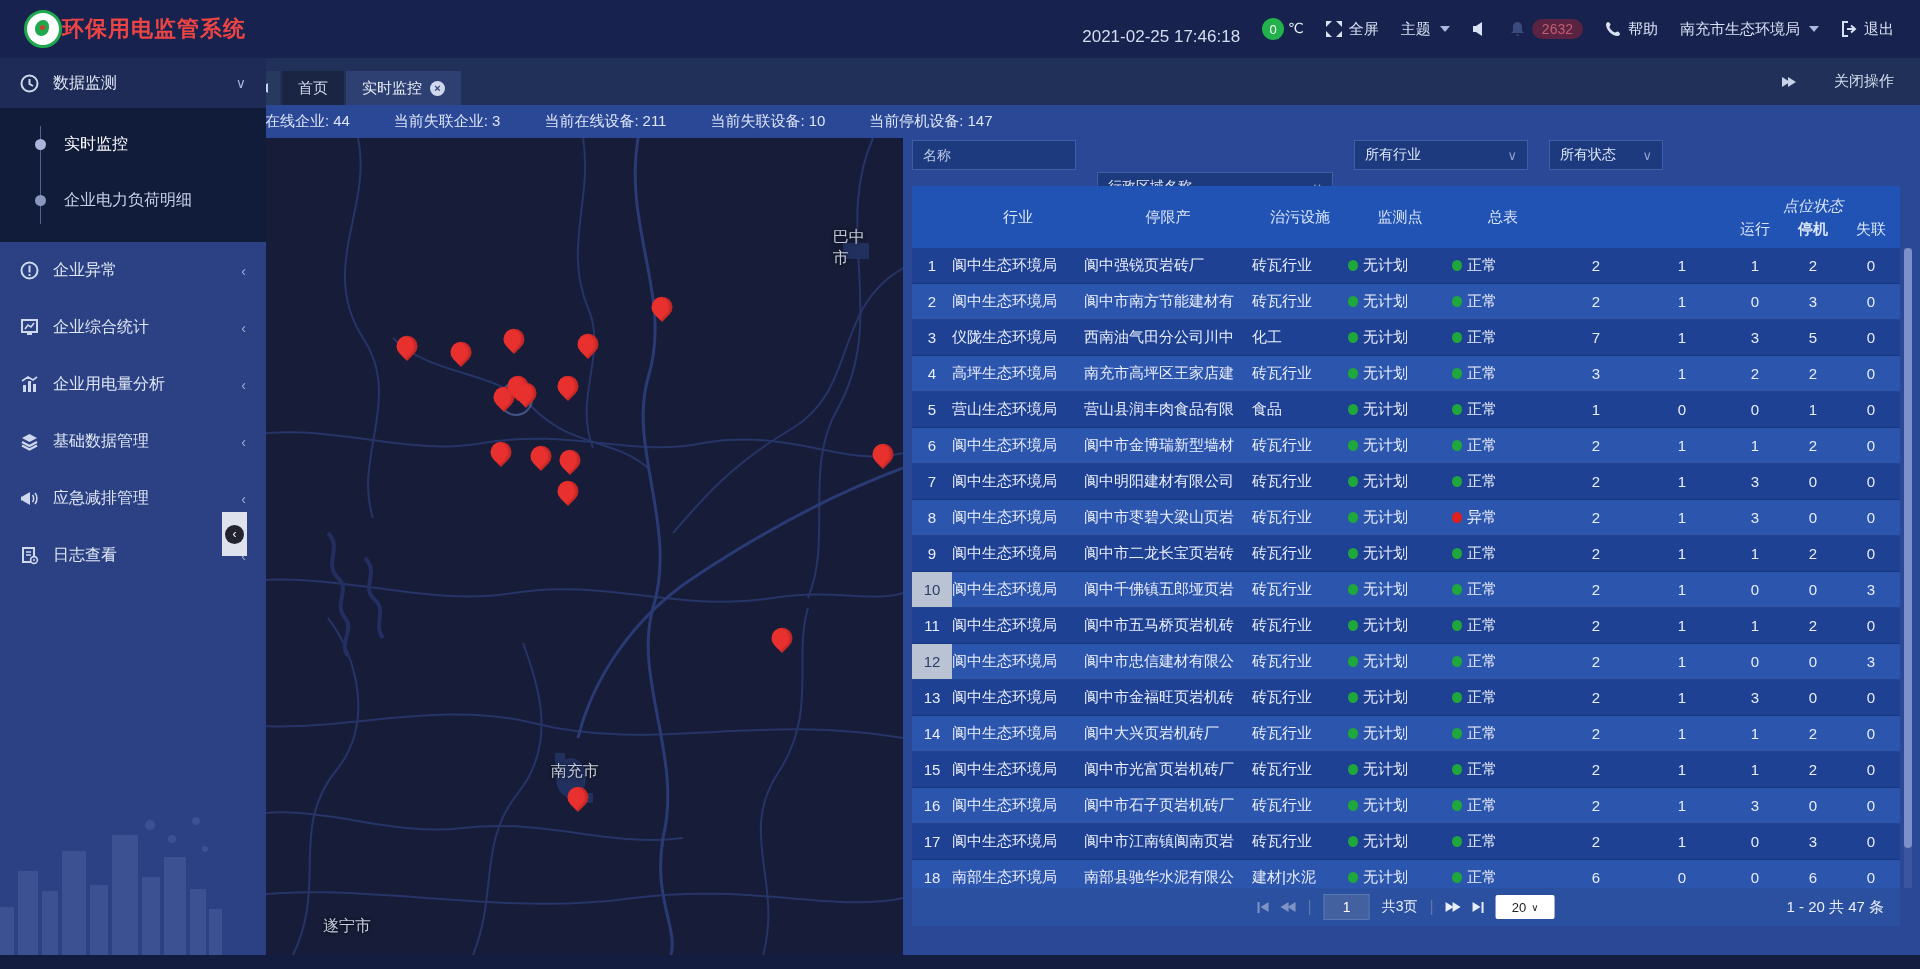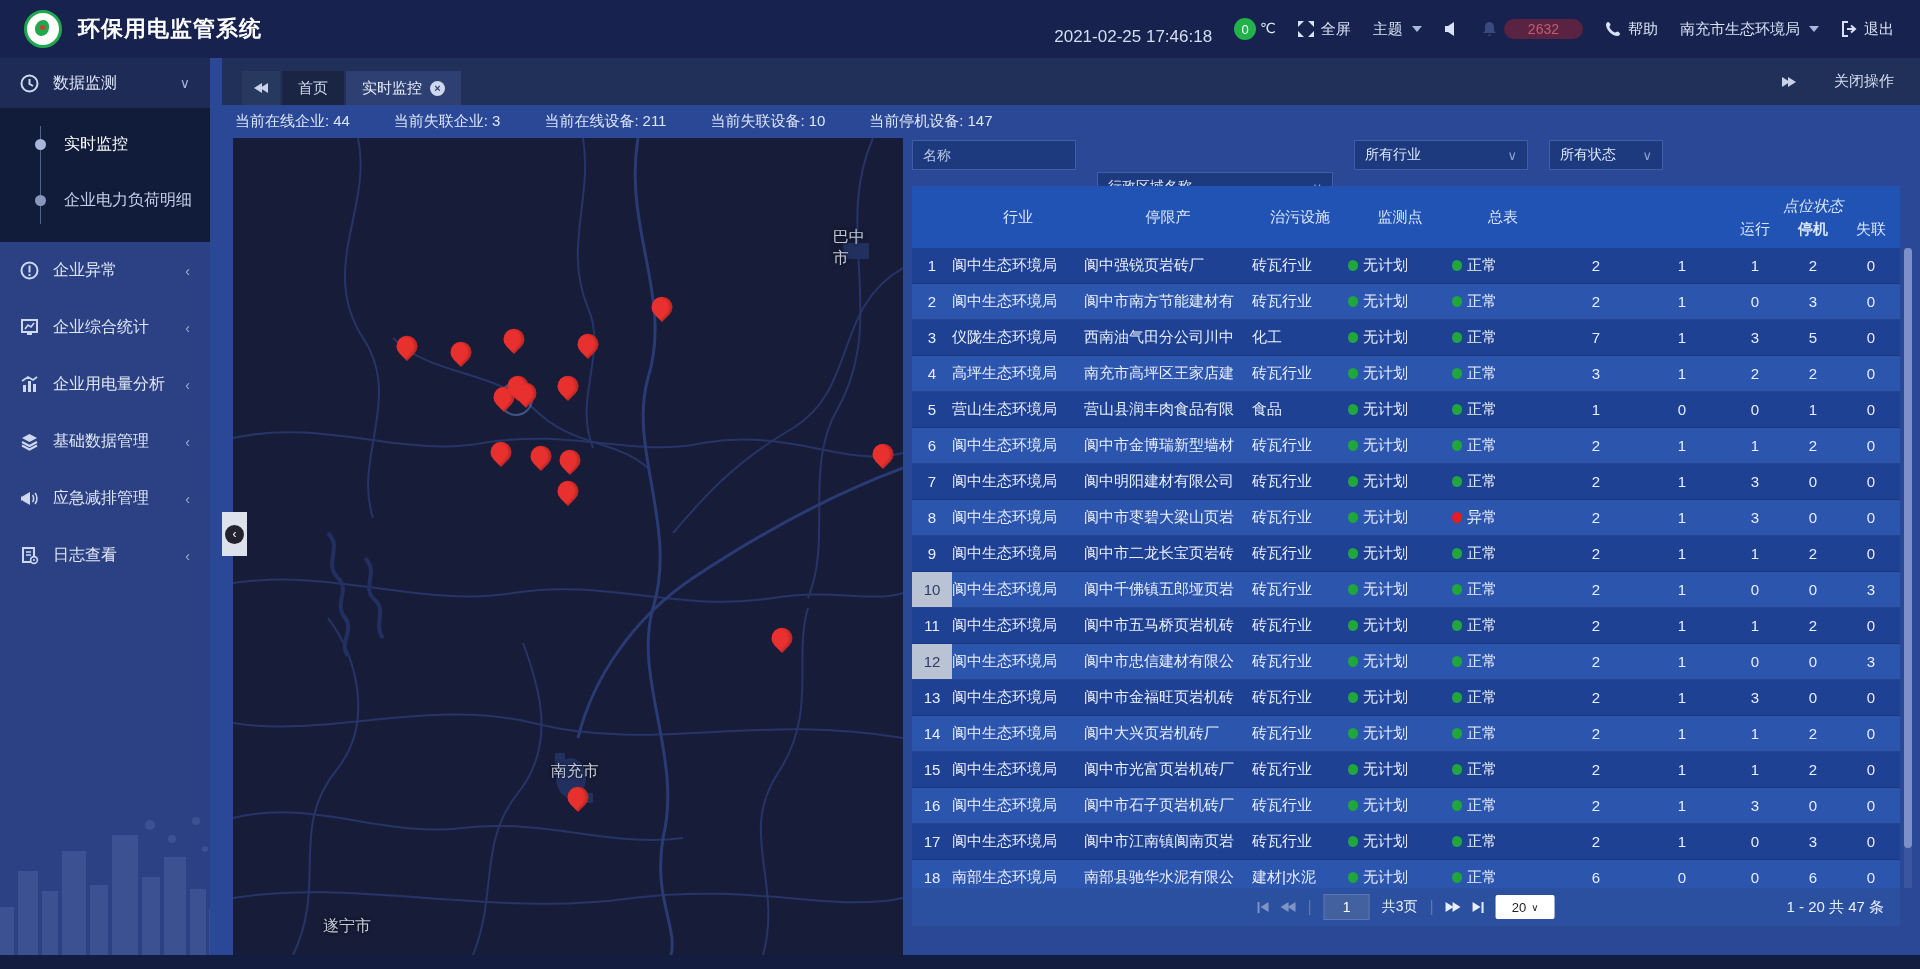--- a/index.html
+++ b/index.html
@@ -4,33 +4,33 @@
 <style>
   * { margin:0; padding:0; box-sizing:border-box; }
   html,body { width:1920px; height:969px; overflow:hidden; }
   body { font-family:"Liberation Sans","DejaVu Sans",sans-serif; background:#2b4896; color:#e6ecf8; font-size:14px; }
 
   
   #header { position:absolute; left:0; top:0; width:1920px; height:58px; background:#17234e; display:flex; align-items:center; z-index:30; }
   .logo { width:38px; height:38px; border-radius:50%; background:#fff; border:3px solid #1fa84d; margin-left:24px; position:relative; flex:0 0 auto; }
   .logo::after { content:""; position:absolute; left:8px; top:7px; width:14px; height:16px; background:#1fa84d; border-radius:60% 40% 55% 45%; }
   .logo::before { content:""; position:absolute; left:13px; top:12px; width:5px; height:5px; background:#d23b2e; border-radius:50%; z-index:2; }
-  .app-title { font-size:22px; font-weight:bold; color:#ffffff; margin-left:16px; letter-spacing:1px; }
+  .app-title { font-size:22px; font-weight:bold; color:#ef4444; letter-spacing:1px; }
   .hdr-right { margin-left:auto; display:flex; align-items:center; gap:22px; padding-right:26px; color:#cdd7ef; }
   .hdr-time { font-size:17px; color:#d4ddf1;margin-top:16px; }
   .temp-wrap { display:flex; align-items:flex-start; gap:4px; }
   .temp-badge { width:22px; height:22px; border-radius:50%; background:#23b14b; color:#fff; font-size:13px; display:flex; align-items:center; justify-content:center; }
   .temp-unit { font-size:14px; color:#e8eefb; padding-top:2px; }
   .hdr-item { display:flex; align-items:center; gap:7px; font-size:15px; cursor:pointer; color:#d9e1f4; }
   .caret-down { width:0; height:0; border-left:5px solid transparent; border-right:5px solid transparent; border-top:6px solid #aab8dd; display:inline-block; margin-left:2px; }
-  .notif-badge { background:#5a2342; color:#c05e70; border-radius:10px; padding:2px 24px; font-size:14px; }
+  .notif-badge { background:#5a2342; color:#c05e70; border-radius:10px; padding:2px 10px; font-size:14px; }
   .icon-svg { display:inline-block; vertical-align:middle; }
 
   
-  #sidebar { position:absolute; left:0; top:58px; width:210px; height:897px; background:#2b4183; z-index:20; overflow:hidden; }
+  #sidebar { position:absolute; left:0; top:58px; width:266px; height:897px; background:#2b4183; z-index:20; overflow:hidden; }
   .side-section-head { height:50px; display:flex; align-items:center; padding:0 20px; color:#dfe6f5; font-size:16px; cursor:pointer; }
   .side-section-head.open { background:#1d2b56; }
   .side-section-head .s-icon { margin-right:14px; display:flex; }
   .side-chev { margin-left:auto; color:#9fb0d8; font-size:14px; }
   .submenu { background:#111b3a; padding:8px 0 14px 0; position:relative; }
   .submenu .vline { position:absolute; left:40px; top:18px; bottom:18px; width:1px; background:#53638f; }
   .sub-item { height:56px; display:flex; align-items:center; padding-left:64px; position:relative; font-size:16px; color:#c6d0e8; cursor:pointer; }
   .sub-item .dot { position:absolute; left:35px; width:11px; height:11px; border-radius:50%; background:#8a97bc; }
   .sub-item.active { color:#ffffff; }
   .sub-item.active .dot { background:#a9b6da; }

